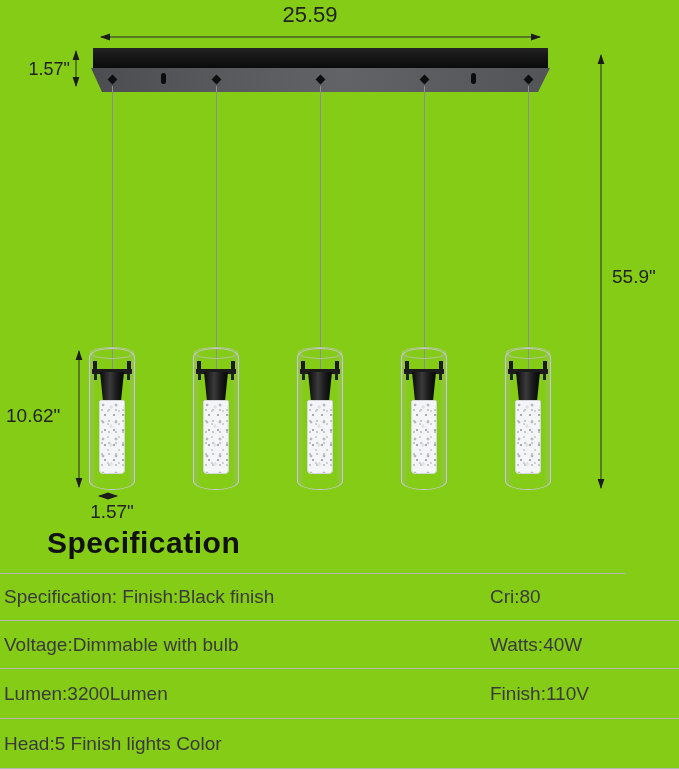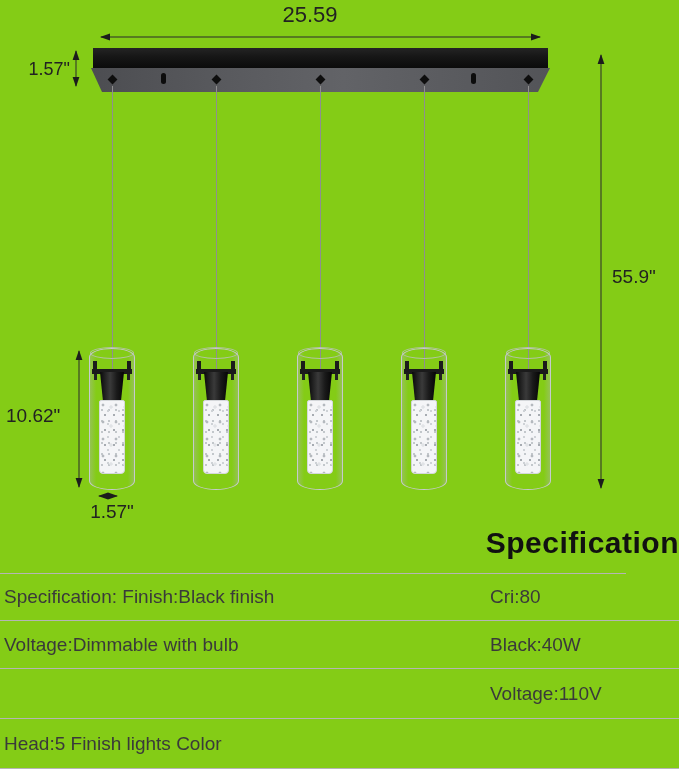--- a/index.html
+++ b/index.html
@@ -83,21 +83,21 @@
     background-image:
       radial-gradient(circle at 3px 4px,  #b4b9be 1.2px, transparent 1.7px),
       radial-gradient(circle at 8px 10px, #ced2d6 1.0px, transparent 1.4px),
       radial-gradient(circle at 5px 14px, #a6abb1 0.8px, transparent 1.2px),
       radial-gradient(circle at 11px 6px, #e0e3e6 1.4px, transparent 1.9px),
       radial-gradient(circle at 2px 9px,  #c2c7cb 0.9px, transparent 1.3px);
     background-size:13px 17px, 11px 13px, 9px 15px, 14px 19px, 7px 11px;
   }
   
   #spec-title {
-    position:absolute; top:526px; left:0; width:679px; text-align:right;
+    position:absolute; top:526px; left:0; width:679px; text-align:left;
     font-size:30px; font-weight:bold; color:#111111; letter-spacing:0.5px;padding-left:47px;
   }
   #spec-table {
     position:absolute; top:573px; left:0; width:626px;
     border-top:1px solid #b5b5b5;
   }
   .spec-row {
     position:relative; width:679px;
     border-bottom:1px solid #b5b5b5;
     display:flex; align-items:center;
@@ -215,23 +215,24 @@
 
   <div id="spec-title">Specification</div>
 
   <div id="spec-table">
     <div class="spec-row" style="height:47px">
       <span class="cell-left">Specification: Finish:Black finish</span>
       <span class="cell-right">Cri:80</span>
     </div>
     <div class="spec-row" style="height:48px">
       <span class="cell-left">Voltage:Dimmable with bulb</span>
-      <span class="cell-right">Black:40W</span>
+      <span class="cell-right">Watts:40W</span>
     </div>
     <div class="spec-row" style="height:50px">
-      <span class="cell-right">Voltage:110V</span>
+      <span class="cell-left">Lumen:3200Lumen</span>
+      <span class="cell-right">Finish:110V</span>
     </div>
     <div class="spec-row" style="height:50px">
       <span class="cell-left">Head:5 Finish lights Color</span>
     </div>
   </div>
 
 </div>
 
 </body></html>

